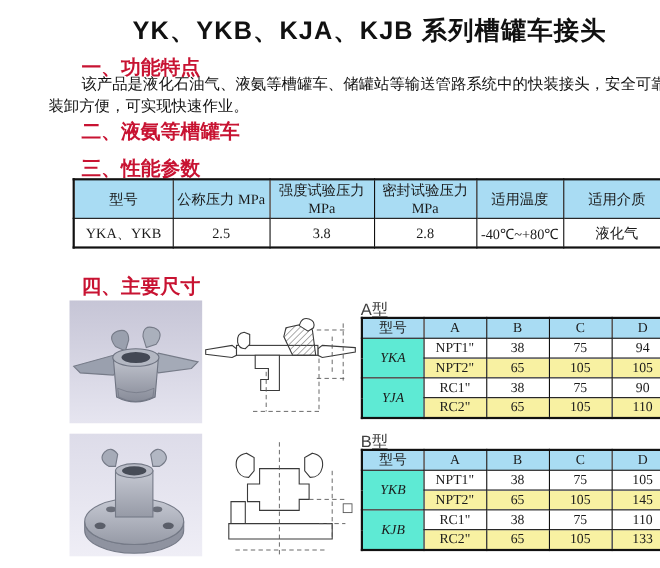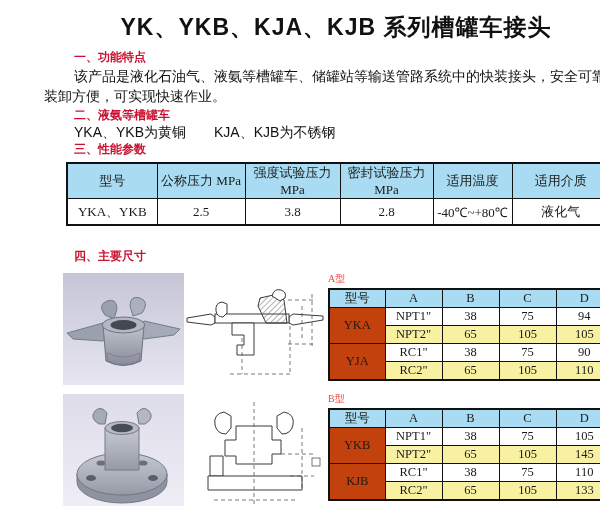--- a/index.html
+++ b/index.html
@@ -5,21 +5,21 @@
   html,body { margin:0; padding:0; background:#fff; }
   .page {
     position:relative; width:600px; height:516px; background:#ffffff;
     color:#1a1a1a; font-family:"Liberation Sans", sans-serif; overflow:hidden;margin-left:36px;
   }
   .title {
     position:absolute; top:12px; left:0; width:100%; text-align:center;
     font-size:23px; font-weight:bold; letter-spacing:1px; color:#111;
   }
   .sec-heading {
-    position:absolute; left:38px; color:#c81332; font-weight:bold; font-size:12px;
+    position:absolute; left:38px; color:#c81332; font-weight:bold; font-size:18px;
   }
   .h-features   { top:49px; }
   .h-materials  { top:107px; }
   .h-performance{ top:141px; }
   .h-dimensions { top:248px;text-align:right; }
   .body-text {
     position:absolute; left:8px; top:66px; width:586px;
     font-size:14px; line-height:20px; text-indent:30px; color:#111;
   }
   .materials-line {
@@ -33,55 +33,54 @@
     font-family:"Liberation Serif", serif; font-size:13px; text-align:center;
     border:2px solid #111;
   }
   .perf th, .perf td { border:1px solid #111; padding:0; height:25px; font-weight:normal; overflow:hidden; }
   .perf th { background:#a9dcf3; }
   .perf .narrowhead { font-size:13px; }
   .row-yellow { background:#f8f1a2; }
 
   
   .dim-label {
-    position:absolute; font-family:Liberation Serif, serif; font-size:10px; color:#ef4444;
+    position:absolute; font-family:Liberation Sans, sans-serif; font-size:15px; color:#404040;
   }
   .lbl-a { left:292px; top:272px; }
   .lbl-b { left:292px; top:392px; }
   .dim {
     position:absolute; left:292px;
     font-family:"Liberation Serif", serif; font-size:12.5px; text-align:center;
     border:2px solid #111; background:#fff;
   }
   .dim-a { top:288px; }
   .dim-b { top:408px; }
   .dim th, .dim td { border:1px solid #111; padding:0; height:17px; font-weight:normal; overflow:hidden; }
   .dim th { background:#a9dcf3; }
-  .dim td.model { background:#c2410c; }
+  .dim td.model { background:#5eead4;font-style:italic; }
 
   
   .fig { position:absolute; }
   .fig svg { display:block; }
   .photo-a { left:27px;  top:273px; }
   .photo-b { left:27px;  top:394px; }
   .draw-a  { left:148px; top:284px; }
   .draw-b  { left:148px; top:398px; }
 </style>
 </head>
 <body>
 
 <div class="page">
 
   <div class="title">YK、YKB、KJA、KJB 系列槽罐车接头</div>
 
   <div class="sec-heading h-features">一、功能特点</div>
   <div class="body-text">该产品是液化石油气、液氨等槽罐车、储罐站等输送管路系统中的快装接头，安全可靠，装卸方便，可实现快速作业。</div>
 
   <div class="sec-heading h-materials">二、液氨等槽罐车</div>
-  <div class="materials-line">YKA、YKB为黄铜　　KJA、KJB为不锈钢</div>
 
   <div class="sec-heading h-performance">三、性能参数</div>
 
   <table class="perf">
     <colgroup>
         <col style="width:90px">
         <col style="width:88px">
         <col style="width:95px">
         <col style="width:93px">
         <col style="width:79px">

